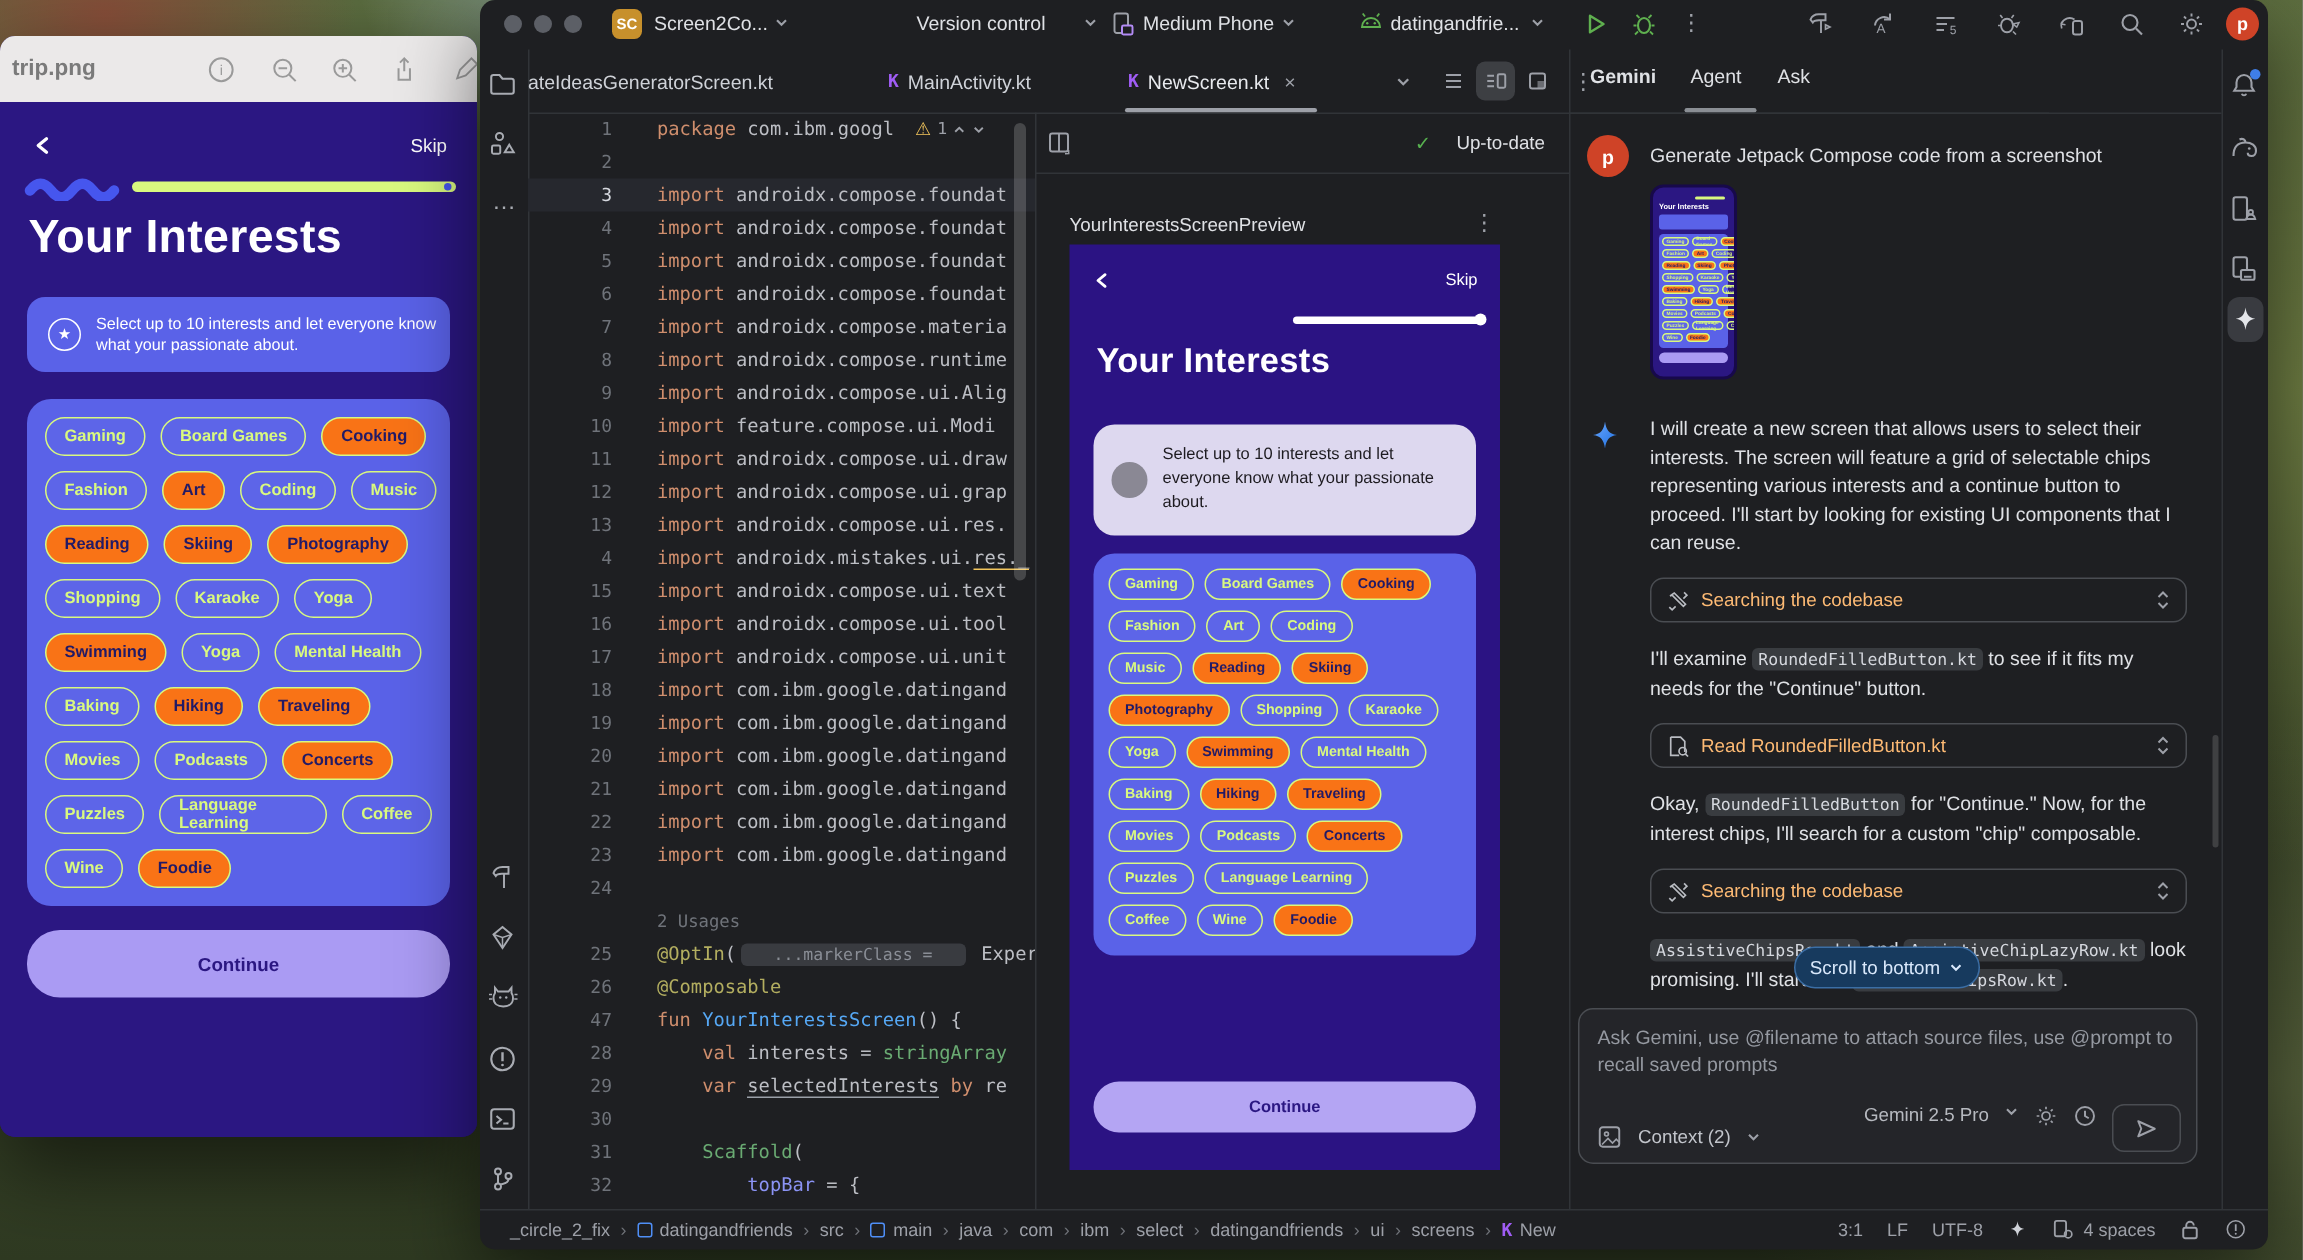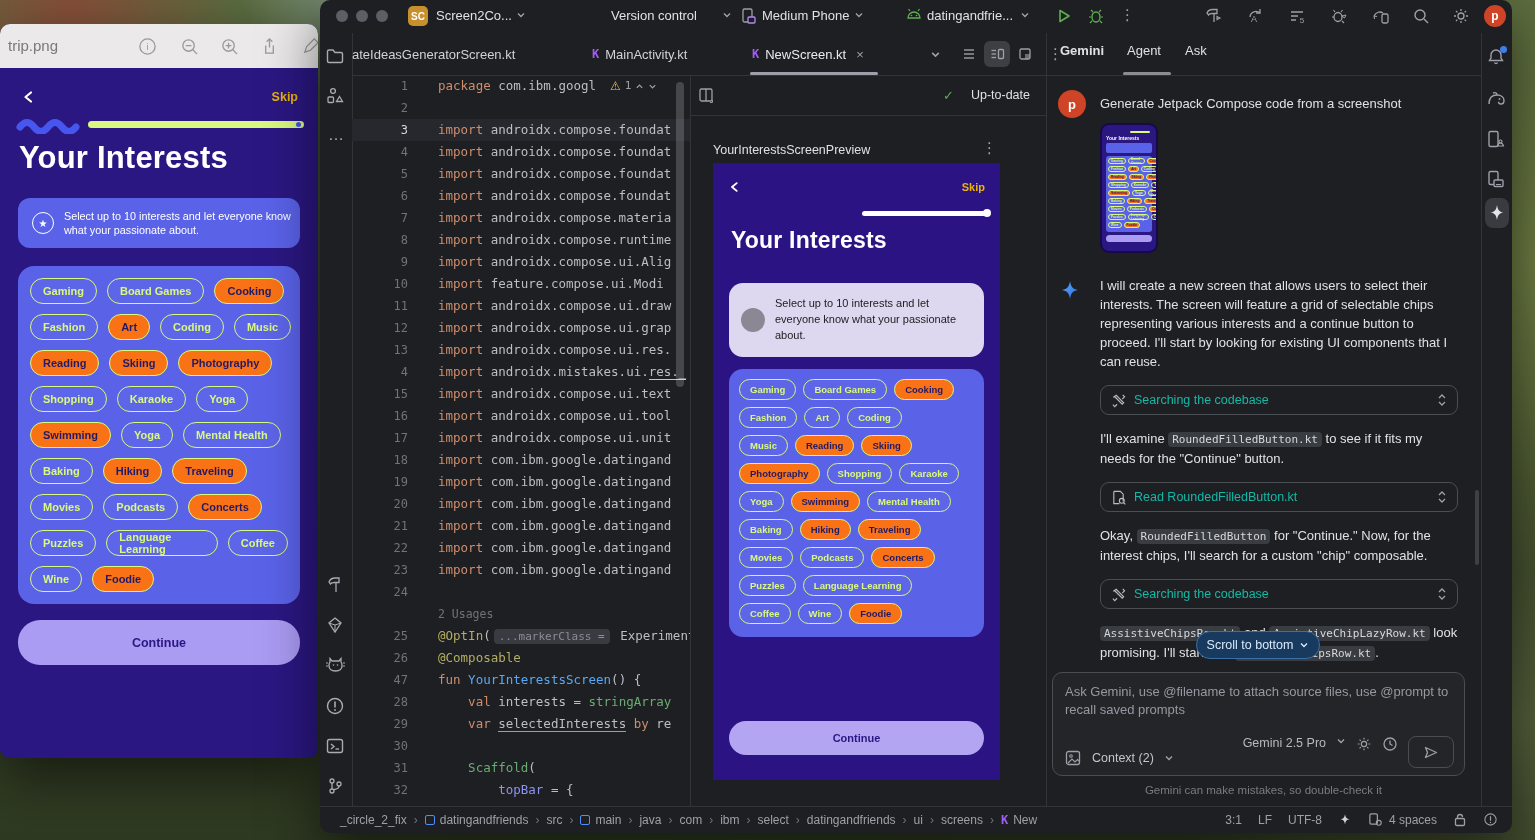--- a/index.html
+++ b/index.html
@@ -13,26 +13,26 @@
       radial-gradient(520px 320px at 1510px 720px, #55603b 0%, rgba(85,96,59,0) 75%),
       radial-gradient(400px 200px at 700px 860px, #2c3a20 0%, rgba(44,58,32,0) 80%),
       linear-gradient(180deg,#5a6b3f 0%, #46522f 45%, #2f3a22 100%);
   }
   .abs{position:absolute}
   svg{display:block}
   
   #previewWin{left:0;top:24px;width:318px;height:734px;border-radius:10px;
     box-shadow:0 22px 55px rgba(0,0,0,.55);overflow:hidden;background:#2b1782}
   #previewTitlebar{left:0;top:0;width:100%;height:44px;background:#ebe9e9;border-bottom:1px solid #d2d0d0}
-  #previewTitle{left:8px;top:13px;font-size:15px;font-weight:normal;color:#7a7a7a}
+  #previewTitle{left:8px;top:13px;font-size:15px;font-weight:bold;color:#7a7a7a}
   .mtool{top:13px;width:19px;height:19px;color:#9a9a9a}
   .screen{background:#2b1782;color:#fff}
   #screenL{left:0;top:44px;width:318px;height:690px}
   .backIc{width:14px;height:14px}
-  .skip{font-weight:bold;color:#eab308}
+  .skip{font-weight:normal;color:#ffffff}
   .squiggle{stroke:#4656ee;stroke-width:7;fill:none;stroke-linecap:round}
   .progL{background:#d9f97f;border-radius:4px}
   .dotB{width:5px;height:5px;border-radius:50%;background:#4656ee}
   .bigTitle{font-weight:800;color:#fff;letter-spacing:.2px}
   .infoCardL{background:#5a62e8;border-radius:12px;display:flex;align-items:center}
   .starIc{width:20px;height:20px;border:1.6px solid #fff;border-radius:50%;display:flex;
     align-items:center;justify-content:center;font-size:10px;color:#fff;flex:0 0 auto}
   .chipsPanel{background:#5a62e8;border-radius:16px}
   .chip-row{display:flex}
   .chip{display:inline-flex;align-items:center;justify-content:center;font-weight:bold;
@@ -70,42 +70,42 @@
     font-family:"DejaVu Sans Mono","Liberation Mono",monospace;font-size:12.5px}
   .cl{display:flex;height:22px;line-height:22px;white-space:pre}
   .cl.cur{background:#26282e}
   .ln{width:56px;flex:0 0 auto;text-align:right;padding-right:18px;color:#6f737a;font-size:12px}
   .cl.cur .ln{color:#d5d8de}
   .ct{padding-left:12px}
   .tk-k{color:#cf8e6d}.tk-t{color:#bcbec4}.tk-a{color:#b3ae60}.tk-f{color:#56a8f5}
   .tk-c{color:#6aab73}.tk-p{color:#8b93f5}
   .tk-u{color:#bcbec4;border-bottom:1px solid #9aa0a8}
   .tk-w{color:#bcbec4;border-bottom:1.5px solid #f2c55c}
-  .tk-i{background:#393b40;color:#8a8e96;border-radius:4px;padding:1px 5px;font-size:11px;margin:0 3px}
+  .tk-i{background:#393b40;color:#8a8e96;border-radius:4px;padding:1px 22px;font-size:11px;margin:0 3px}
   .usages{color:#6f737a;font-size:11.5px}
   .inspWidget{display:inline-flex;align-items:center;gap:4px;margin-left:14px;font-size:11px;color:#9da0a8}
   .warnGlyph{color:#f2c55c;font-size:12px;font-family:"DejaVu Sans",sans-serif}
   .edScroll{background:rgba(255,255,255,.18);border-radius:4px}
   
   #previewPane{left:370px;top:75px;width:356px;height:731px}
   .ppText{font-size:12.5px;color:#dfe1e5}
   .okCheck{color:#57b04f;font-size:13px;font-weight:bold}
   #phone{left:23px;top:88px;width:287px;height:617px;background:#2b1383;overflow:hidden}
   .cardP{background:#ddd8ef;border-radius:14px;color:#1d1b20;display:flex;align-items:center}
   .circleP{width:24px;height:24px;border-radius:50%;background:#8a8894;flex:0 0 auto}
   .screen-p .chip-row{gap:7px;margin-bottom:7px}
   .screen-p .chip{height:21px;border-radius:11px;padding:0 10px;font-size:9.5px;border-width:1.3px}
   
   #gemini{left:726px;top:33px;width:435px;height:773px}
   .gtab{position:absolute;top:10px;font-size:13px;color:#dfe1e5}
   .g-text{margin:0 0 14px 0;font-size:13px;line-height:19px;color:#dfe1e5}
   .g-code{font-family:"DejaVu Sans Mono",monospace;font-size:11px;background:#393c40;color:#d5d8de;
     border-radius:4px;padding:1px 4px}
   .g-tool{height:30px;border:1px solid #4a4d52;border-radius:9px;display:flex;align-items:center;
-    padding:0 10px;gap:8px;margin:3px 0 14px 0;color:#14b8a6;font-size:12.5px;box-sizing:border-box}
+    padding:0 10px;gap:8px;margin:3px 0 14px 0;color:#fdba74;font-size:12.5px;box-sizing:border-box}
   .g-tool .sp{flex:1}
   .miniphone{background:#2b1782;border:2px solid #17094a;border-radius:9px;overflow:hidden;padding:5px 4px;box-sizing:border-box}
   .mini .chip-row{gap:2px;margin-bottom:2px}
   .mini .chip{height:6px;border-radius:3px;padding:0 2px;font-size:3.2px;border-width:.5px}
   .scrollPill{background:#173a5e;border:1px solid #3b6ea5;border-radius:14px;color:#d9e8fb;
     font-size:12.5px;display:flex;align-items:center;gap:6px;justify-content:center}
   #gInput{border:1px solid #4a4d52;background:#242529;border-radius:10px;box-sizing:border-box}
   #gInput textarea{width:100%;height:58px;background:transparent;border:none;outline:none;resize:none;
     color:#dfe1e5;font-family:"Liberation Sans","DejaVu Sans",sans-serif;font-size:13px;line-height:18px;padding:10px 12px;box-sizing:border-box}
   #gInput textarea::placeholder{color:#9599a1}
@@ -735,21 +735,20 @@
               <polyline points="8,4.5 8,8 10.5,9.5" fill="none" stroke="currentColor" stroke-width="1.3"></polyline>
             </svg>
           </span>
         <span class="sendBtn">
           <svg width="14" height="13" viewBox="0 0 14 13">
               <path d="M1.5 1.5L12.5 6.5 1.5 11.5 3.5 6.5z" fill="none" stroke="currentColor" stroke-width="1.3" stroke-linejoin="round"></path>
             </svg>
           </span>
       </div>
     </div>
-    <div class="abs disclaimer" style="left:0;top:751px;width:435px">Gemini can make mistakes, so double-check it</div>
     <div class="abs" style="left:429px;top:457px;width:4px;height:75px;background:rgba(255,255,255,.15);border-radius:2px"></div>
   </div>
 
   <div class="abs vline" style="left:1161px;top:33px;height:773px"></div>
   <span class="abs icn" style="left:1166px;top:47px;position:absolute">
     <span style="position:relative;display:inline-block">
       <svg width="20" height="20" viewBox="0 0 20 20">
           <path d="M10 3a5 5 0 0 1 5 5v3l1.5 2.5h-13L5 11V8a5 5 0 0 1 5-5z" fill="none" stroke="currentColor" stroke-width="1.4"></path>
           <path d="M8.5 15.5a1.6 1.6 0 0 0 3 0" fill="none" stroke="currentColor" stroke-width="1.3"></path>
         </svg>

